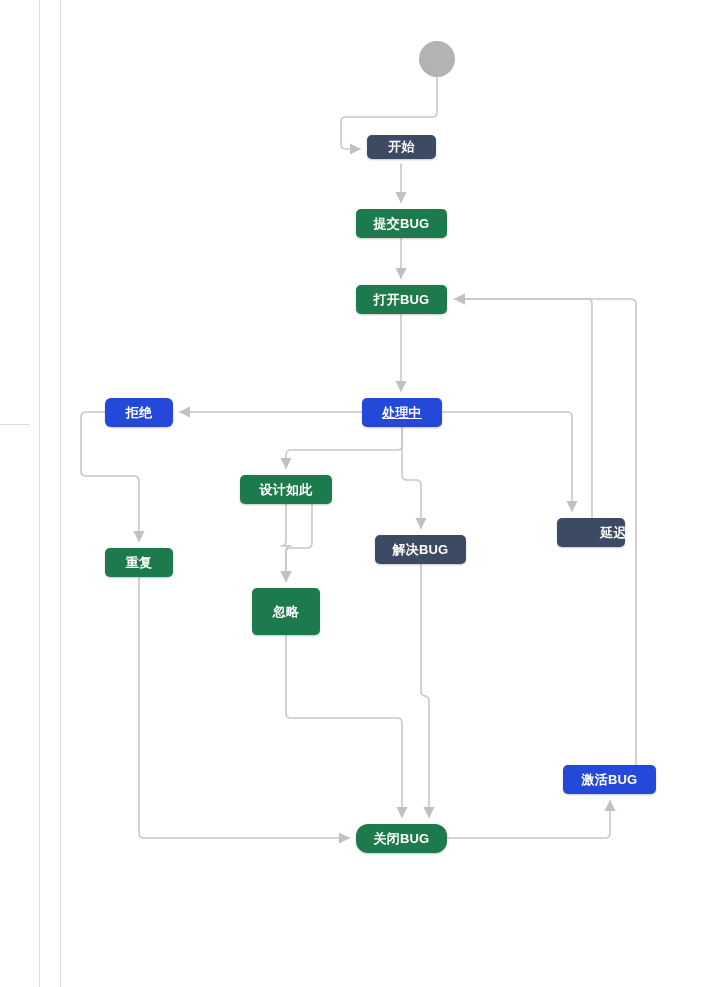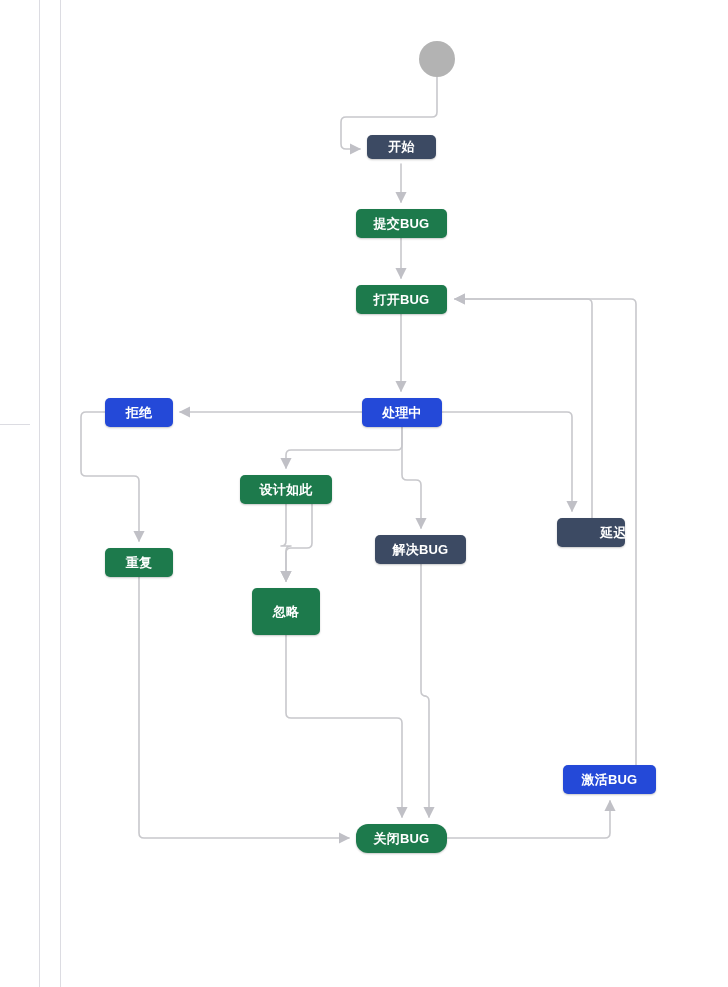--- a/index.html
+++ b/index.html
@@ -121,25 +121,25 @@
   </div>
 
   <div class="node" style="left:356px; top:209px; width:91px; height:29px; background:#1d7a4c;">
     <span>提交BUG</span>
   </div>
 
   <div class="node" style="left:356px; top:285px; width:91px; height:29px; background:#1d7a4c;">
     <span>打开BUG</span>
   </div>
 
-  <div class="node" style="left:362px; top:398px; width:80px; height:29px; background:#2449d8;">
+  <div class="node" style="left:362px; top:398px; width:80px; height:29px; background:#2449d8;text-decoration:underline;">
     <span>处理中</span>
   </div>
 
-  <div class="node" style="left:105px; top:398px; width:68px; height:29px; background:#2449d8;">
+  <div class="node" style="left:105px; top:398px; width:68px; height:29px; background:#2449d8;border-radius:6px;">
     <span>拒绝</span>
   </div>
 
   <div class="node" style="left:240px; top:475px; width:92px; height:29px; background:#1d7a4c;">
     <span>设计如此</span>
   </div>
 
   <div class="node" style="left:557px; top:518px; width:68px; height:29px; background:#3c4a63;padding-left:45px;">
     <span>延迟</span>
   </div>

